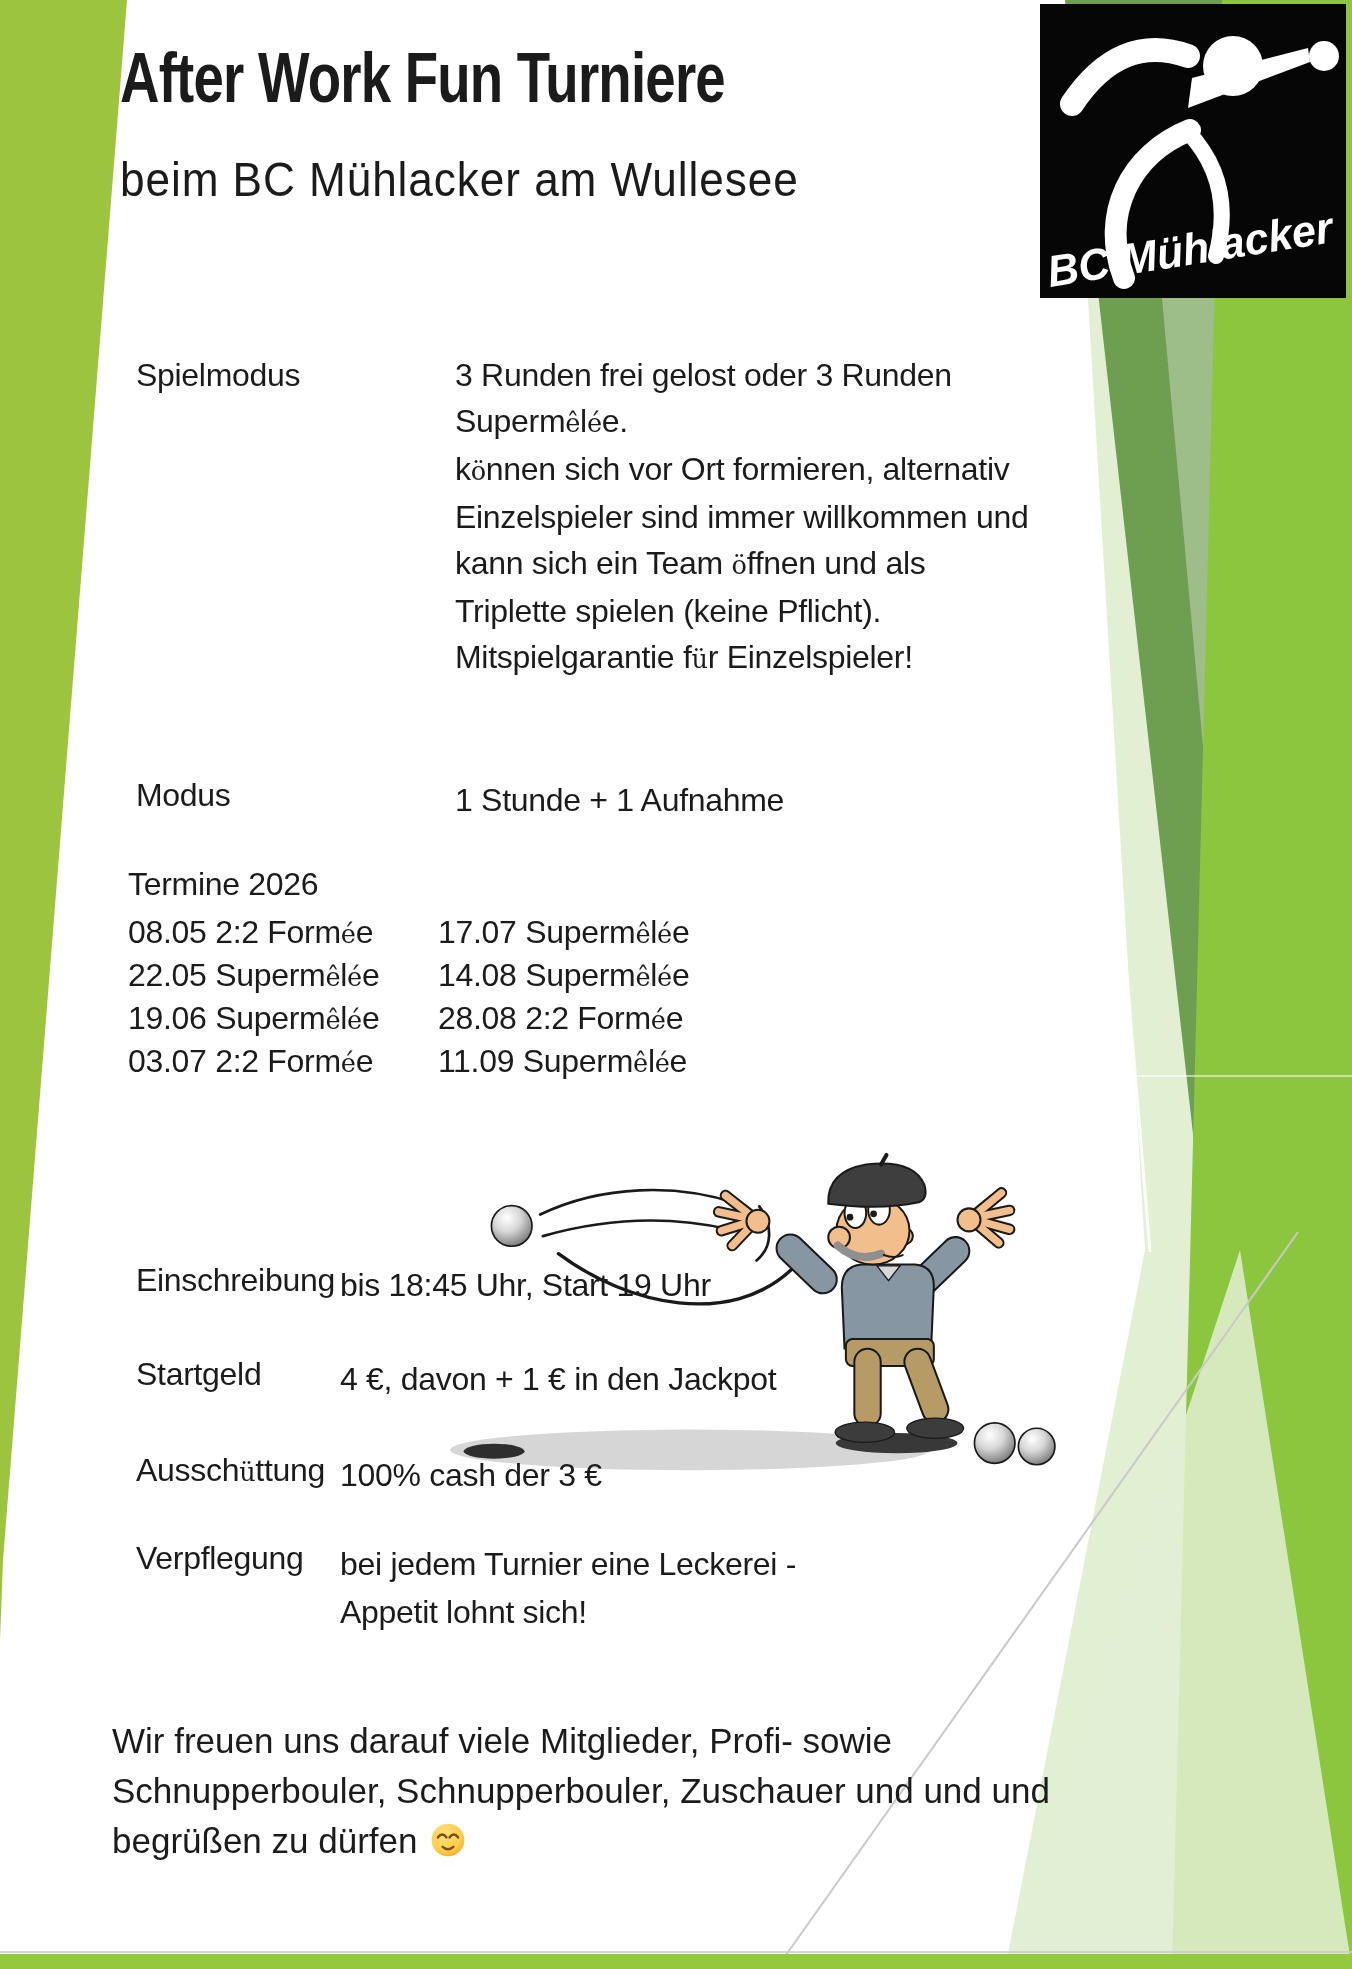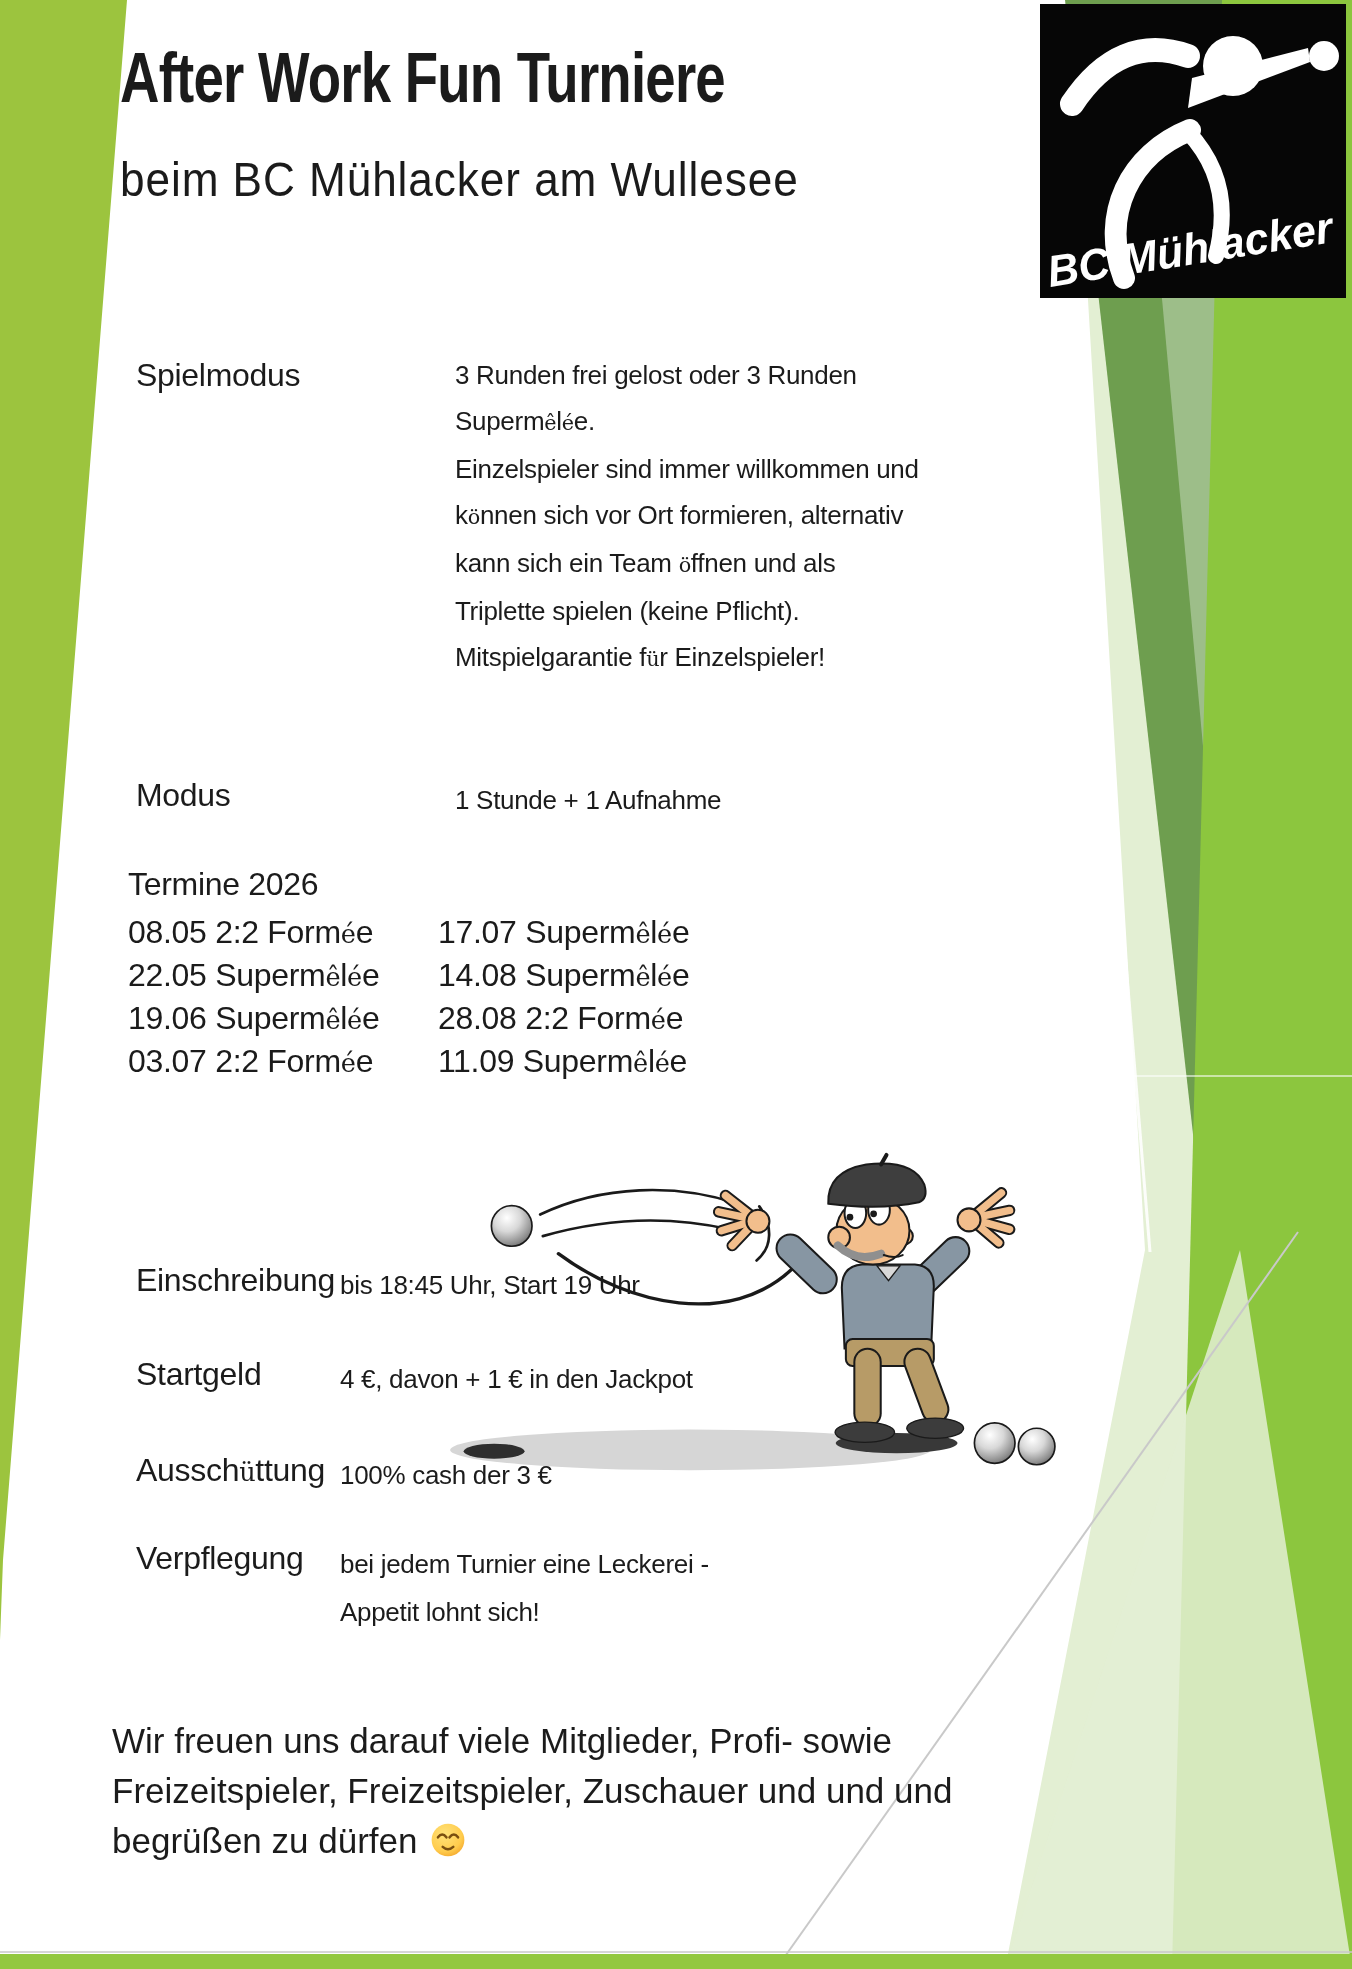--- a/index.html
+++ b/index.html
@@ -5,21 +5,21 @@
   html,body{margin:0;padding:0;background:#e8e8e8;}
   .canvas{position:relative;width:1352px;height:1969px;margin:0 auto;background:#ffffff;
           overflow:hidden;font-family:"Liberation Sans",sans-serif;color:#1b1b1b;}
   .abs{position:absolute;}
   svg{display:block;}
   .title{font-size:70px;font-weight:bold;white-space:nowrap;letter-spacing:-1px;
          transform:scaleX(.78);transform-origin:0 0;}
   .subtitle{font-size:48px;font-weight:normal;white-space:nowrap;letter-spacing:1px;
             transform:scaleX(.92);transform-origin:0 0;}
   .lbl{font-size:32px;letter-spacing:-.3px;white-space:nowrap;margin-left:8px;}
-  .val{font-size:26px;letter-spacing:-.3px;white-space:nowrap;line-height:46px;}
+  .val{font-size:32px;letter-spacing:-.3px;white-space:nowrap;line-height:46px;}
   .val2{line-height:48px;}
   .dates{font-size:32px;letter-spacing:-.3px;white-space:nowrap;line-height:41px;}
   .thead{font-size:32px;letter-spacing:-.3px;white-space:nowrap;
          text-decoration-thickness:2px;text-underline-offset:5px;}
   .footer{font-size:35px;letter-spacing:0;white-space:nowrap;line-height:50px;}
   .sub{font-family:"DejaVu Serif","Liberation Serif",serif;font-size:.8em;}
   .logo-box{left:1040px;top:4px;width:306px;height:294px;background:#060606;overflow:hidden;}
   .emoji{display:inline-block;vertical-align:-6px;margin-left:12px;}
 </style>
 </head>
@@ -64,22 +64,22 @@
     </svg>
   </div>
 
   <div class="abs title" style="left:120px;top:38px">After Work Fun Turniere</div>
   <div class="abs subtitle" style="left:120px;top:152px">beim BC Mühlacker am Wullesee</div>
 
   <div class="abs lbl gsub" style="left:128px;top:357px">Spielmodus</div>
   <div class="abs val" style="left:455px;top:352px">
     <div class="gsub">3 Runden frei gelost oder 3 Runden</div>
     <div class="gsub">Superm<span class="sub">ê</span>l<span class="sub">é</span>e.</div>
+    <div class="gsub">k<span class="sub">ö</span>nnen sich vor Ort formieren, alternativ</div>
     <div class="gsub">Einzelspieler sind immer willkommen und</div>
-    <div class="gsub">k<span class="sub">ö</span>nnen sich vor Ort formieren, alternativ</div>
     <div class="gsub">kann sich ein Team <span class="sub">ö</span>ffnen und als</div>
     <div class="gsub">Triplette spielen (keine Pflicht).</div>
     <div class="gsub">Mitspielgarantie f<span class="sub">ü</span>r Einzelspieler!</div>
   </div>
 
   <div class="abs lbl gsub" style="left:128px;top:777px">Modus</div>
   <div class="abs val" style="left:455px;top:777px">
     <div class="gsub">1 Stunde + 1 Aufnahme</div>
   </div>
 
@@ -190,21 +190,21 @@
   <div class="abs val gsub" style="left:340px;top:1452px">100% cash der 3 €</div>
 
   <div class="abs lbl gsub" style="left:128px;top:1540px">Verpflegung</div>
   <div class="abs val val2" style="left:340px;top:1540px">
     <div class="gsub">bei jedem Turnier eine Leckerei -</div>
     <div class="gsub">Appetit lohnt sich!</div>
   </div>
 
   <div class="abs footer" style="left:112px;top:1716px">
     <div>Wir freuen uns darauf viele Mitglieder, Profi- sowie</div>
-    <div>Freizeitspieler, Freizeitspieler, Zuschauer und und und</div>
+    <div>Schnupperbouler, Schnupperbouler, Zuschauer und und und</div>
     <div>
       <span>begrüßen zu dürfen</span><span class="emoji"><svg width="38" height="38" viewBox="0 0 36 36">
           <defs>
             <radialGradient id="emg" cx="40%" cy="32%" r="75%">
               <stop offset="0%" stop-color="#ffe27a"></stop>
               <stop offset="70%" stop-color="#ffcc4d"></stop>
               <stop offset="100%" stop-color="#f3a62c"></stop>
             </radialGradient>
           </defs>
           <circle cx="18" cy="18" r="15.5" fill="url(#emg)"></circle>

